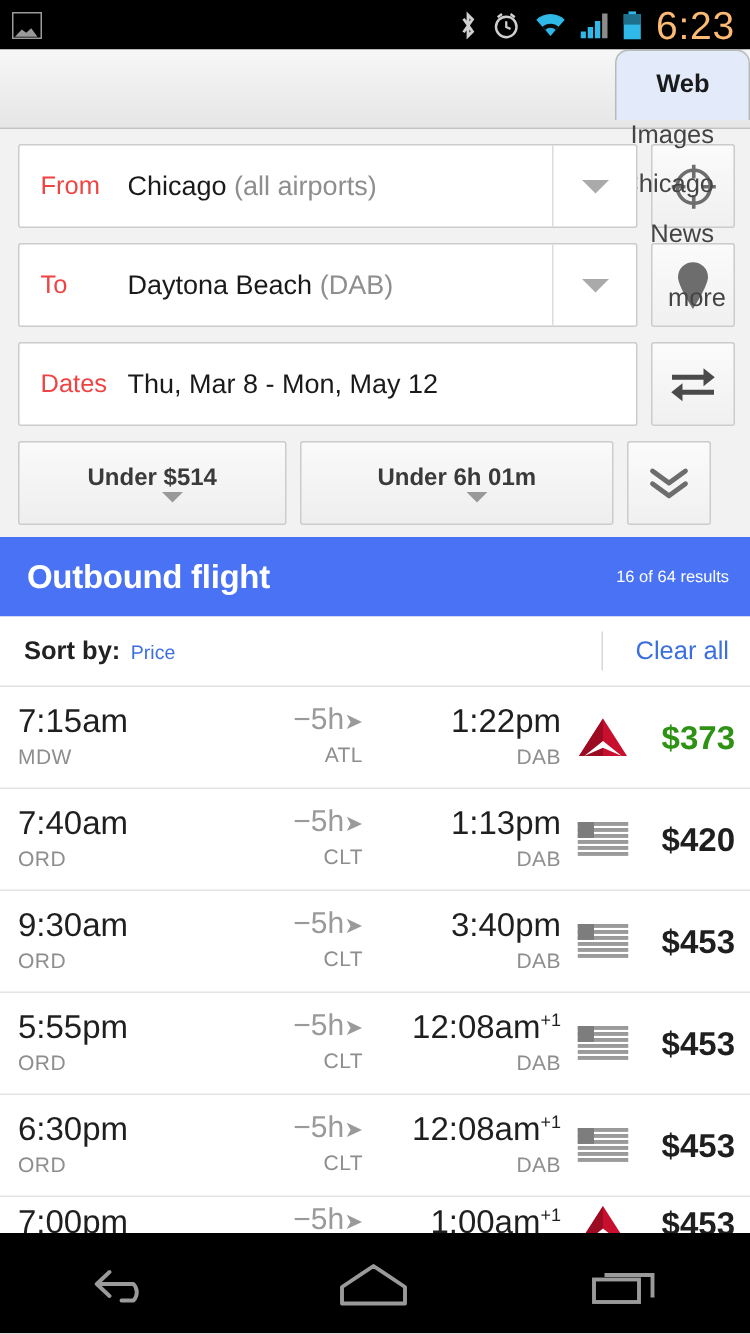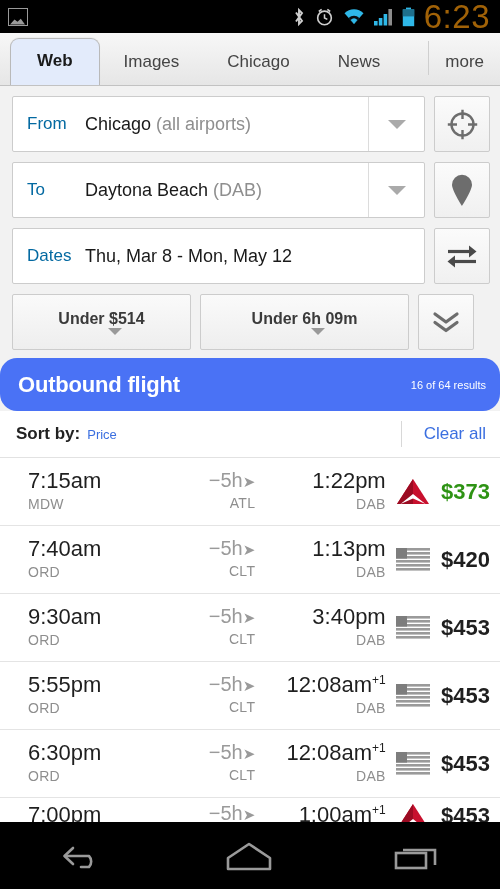--- a/index.html
+++ b/index.html
@@ -19,29 +19,29 @@
   .sb-left { display:flex; align-items:center; flex:1; }
   .sb-right { display:flex; align-items:center; gap:9px; }
   .sb-photo {
     width:20px; height:18px; border:1.6px solid #9a9a9a; position:relative; overflow:hidden;
   }
   .sb-photo::after{
     content:""; position:absolute; bottom:0; left:1px; width:15px; height:7px;
     background:#9a9a9a;
     clip-path: polygon(0% 100%, 30% 30%, 50% 62%, 72% 18%, 100% 100%);
   }
-  .sb-clock { color:#a16207; font-size:33px; letter-spacing:0.5px; line-height:1; }
+  .sb-clock { color:#fdba74; font-size:26px; letter-spacing:0.5px; line-height:1; }
   .ico { display:block; }
 
   
   .tabbar {
     height: 53px; position: relative;
     background: linear-gradient(to bottom,#f7f7f7 0%,#e6e6e6 100%);
     border-bottom: 1px solid #c2c2c2;
-    display: flex; align-items: flex-end;
+    display: flex; align-items: flex-end; flex-direction: column;
   }
   .tab {
     font-size: 17px; color: #444; padding: 0 0 13px 0;
     text-align:center; position:relative; white-space:nowrap;
   }
   .tab.spaced { padding-left:24px; padding-right:24px; }
   .tab.active {
     background: #e3ebfb;
     border:1px solid #b9b9b9; border-bottom:none;
     border-radius: 9px 9px 0 0;
@@ -55,21 +55,21 @@
 
   
   .form {
     background:#f2f2f2; padding: 10px 10px 8px 12px;
   }
   .frow { display:flex; align-items:stretch; margin-bottom: 10px; }
   .field {
     flex:1; background:#fff; border:1px solid #ccc; border-radius:2px;
     height:56px; display:flex; align-items:center; position:relative;
   }
-  .field-label { width:72px; padding-left:14px; color:#0369a1; font-size:17px; }
+  .field-label { width:72px; padding-left:14px; color:#ef4444; font-size:17px; }
   .field-value { flex:1; font-size:18px; color:#1a1a1a; }
   .field-value .muted { color:#8e8e8e; }
   .field-caret {
     width:56px; height:100%; display:flex; align-items:center; justify-content:center;
     border-left:1px solid #dcdcdc;
   }
   .caret-dn {
     width:0;height:0;border-left:9px solid transparent;border-right:9px solid transparent;
     border-top:9px solid #aaaaaa;
   }
@@ -93,41 +93,40 @@
   .chip .scaret {
     width:0;height:0;border-left:7px solid transparent;border-right:7px solid transparent;
     border-top:7px solid #999; margin-left:26px;
   }
 
   
   .bluebar {
     background:#4a72f5; height:53px; color:#fff;
     display:flex; align-items:center; justify-content:space-between;
     padding: 0 14px 0 18px;
-    border-radius: 17px;
   }
   .bluebar .title { font-size:22px; font-weight:bold; letter-spacing:-0.2px; }
   .bluebar .count { font-size:11px; }
 
   
   .sortbar {
     background:#fff; height:47px; display:flex; align-items:center;
     padding: 0 14px 0 16px; border-bottom:1px solid #e2e2e2; position:relative;
   }
   .sortbar .sb-lbl { font-size:17px; font-weight:bold; color:#222; }
   .sortbar .sb-val { font-size:13px; color:#3b6fe0; margin-left:7px; }
   .sortbar .spacer { flex:1; }
   .sortbar .vdiv { width:1px; height:26px; background:#d8d8d8; margin-right:22px; }
   .sortbar .clear { font-size:17px; color:#3b6fe0; }
 
   
   .results { background:#fff; }
   .row {
     height:68px; border-bottom:1px solid #e4e4e4;
-    display:flex; align-items:center; padding: 0 10px 0 28px; position:relative;
+    display:flex; align-items:center; padding: 0 10px 0 12px; position:relative;
   }
   .cell { display:flex; flex-direction:column; }
   .c-dep { width:122px; }
   .c-dur { width:108px; text-align:right; align-items:flex-end; }
   .c-arr { width:132px; text-align:right; align-items:flex-end; }
   .c-logo { width:56px; display:flex; align-items:center; justify-content:center; flex-direction:row; }
   .c-price { flex:1; text-align:right; justify-content:center; }
 
   .t-main { font-size:22px; color:#1f1f1f; line-height:1.08; white-space:nowrap; }
   .t-sub  { font-size:14px; color:#8e8e8e; line-height:1.25; margin-top:3px; letter-spacing:.3px;}
@@ -255,21 +254,21 @@
         </svg>
       </div>
     </div>
 
     <div class="chips">
       <div class="chip chip-1">
         <span>Under $514</span>
         <span class="scaret"></span>
       </div>
       <div class="chip chip-2">
-        <span>Under 6h 09m</span>
+        <span>Under 6h 01m</span>
         <span class="scaret"></span>
       </div>
       <div class="iconbtn">
         <svg width="32" height="26" viewBox="0 0 32 26">
           <path d="M5 5 L16 13 L27 5" fill="none" stroke="#6d6d6d" stroke-width="3.2" stroke-linecap="round" stroke-linejoin="round"></path>
           <path d="M5 13.5 L16 21.5 L27 13.5" fill="none" stroke="#6d6d6d" stroke-width="3.2" stroke-linecap="round" stroke-linejoin="round"></path>
         </svg>
       </div>
     </div>
   </div>

